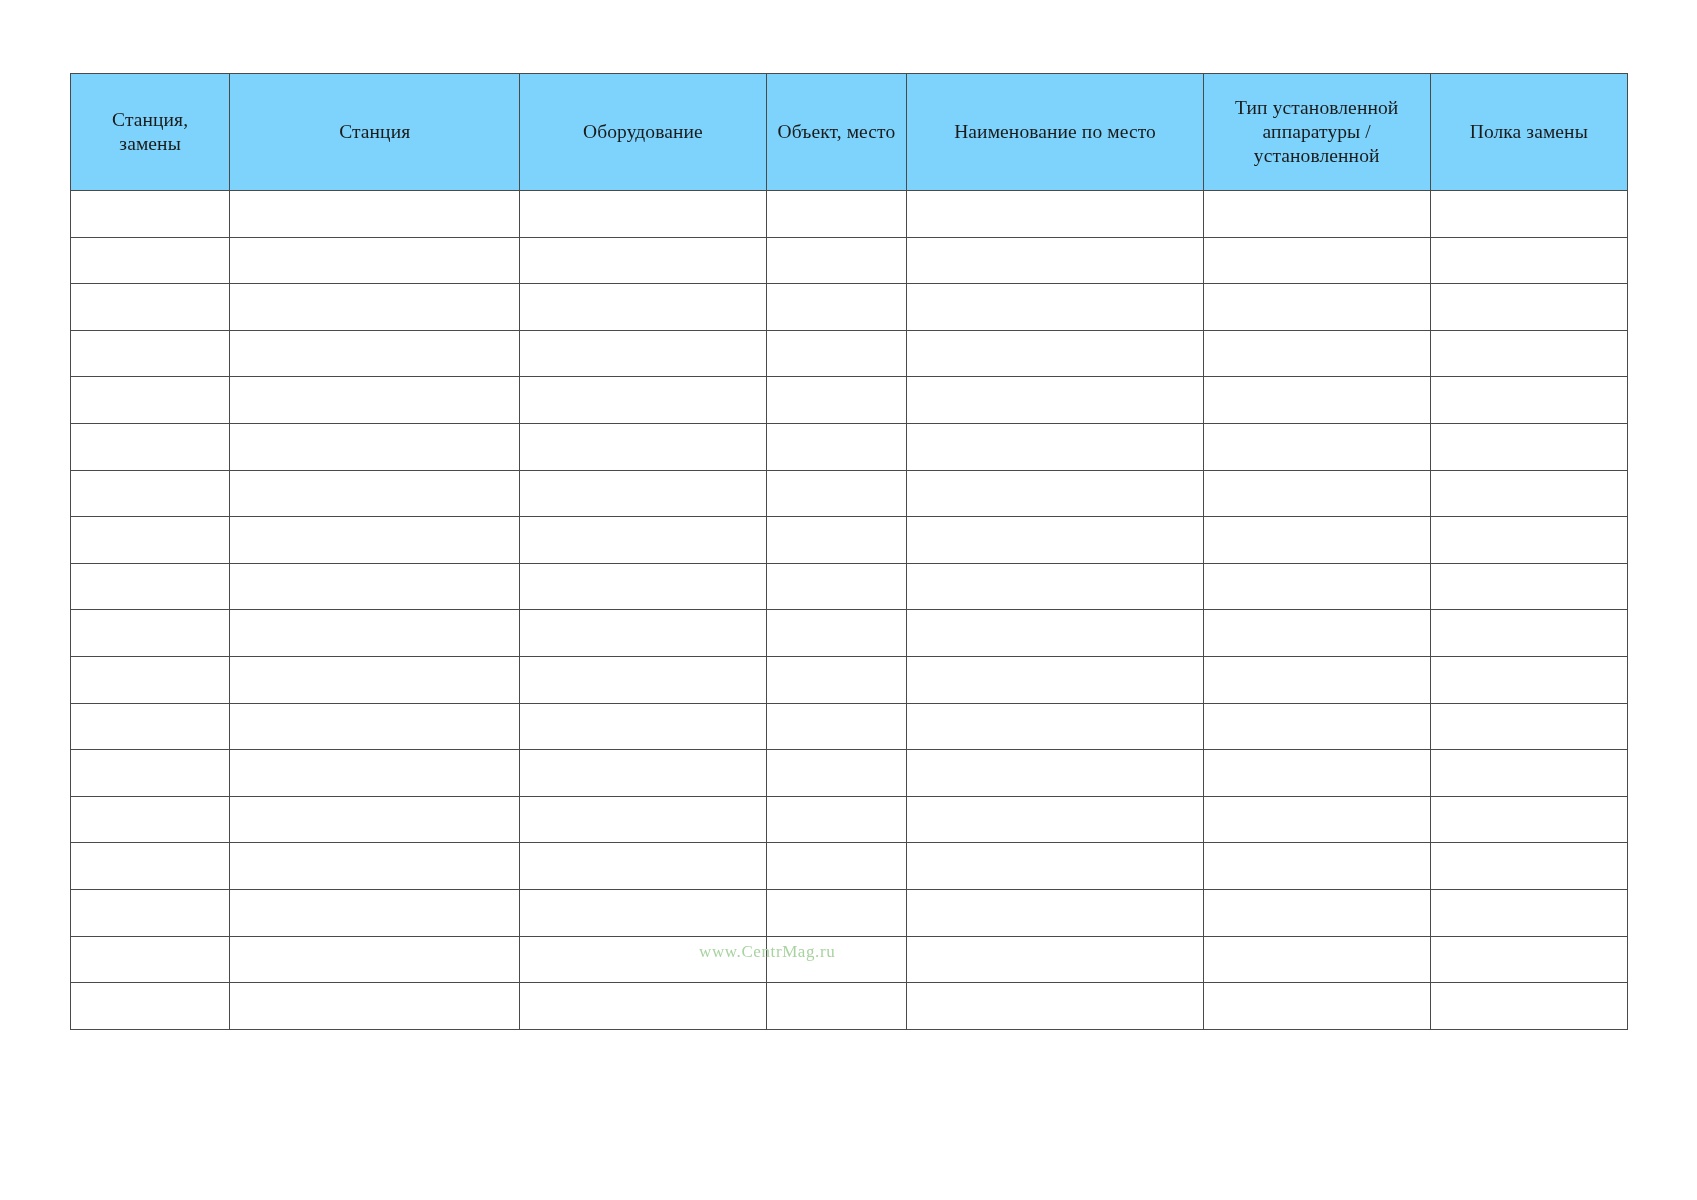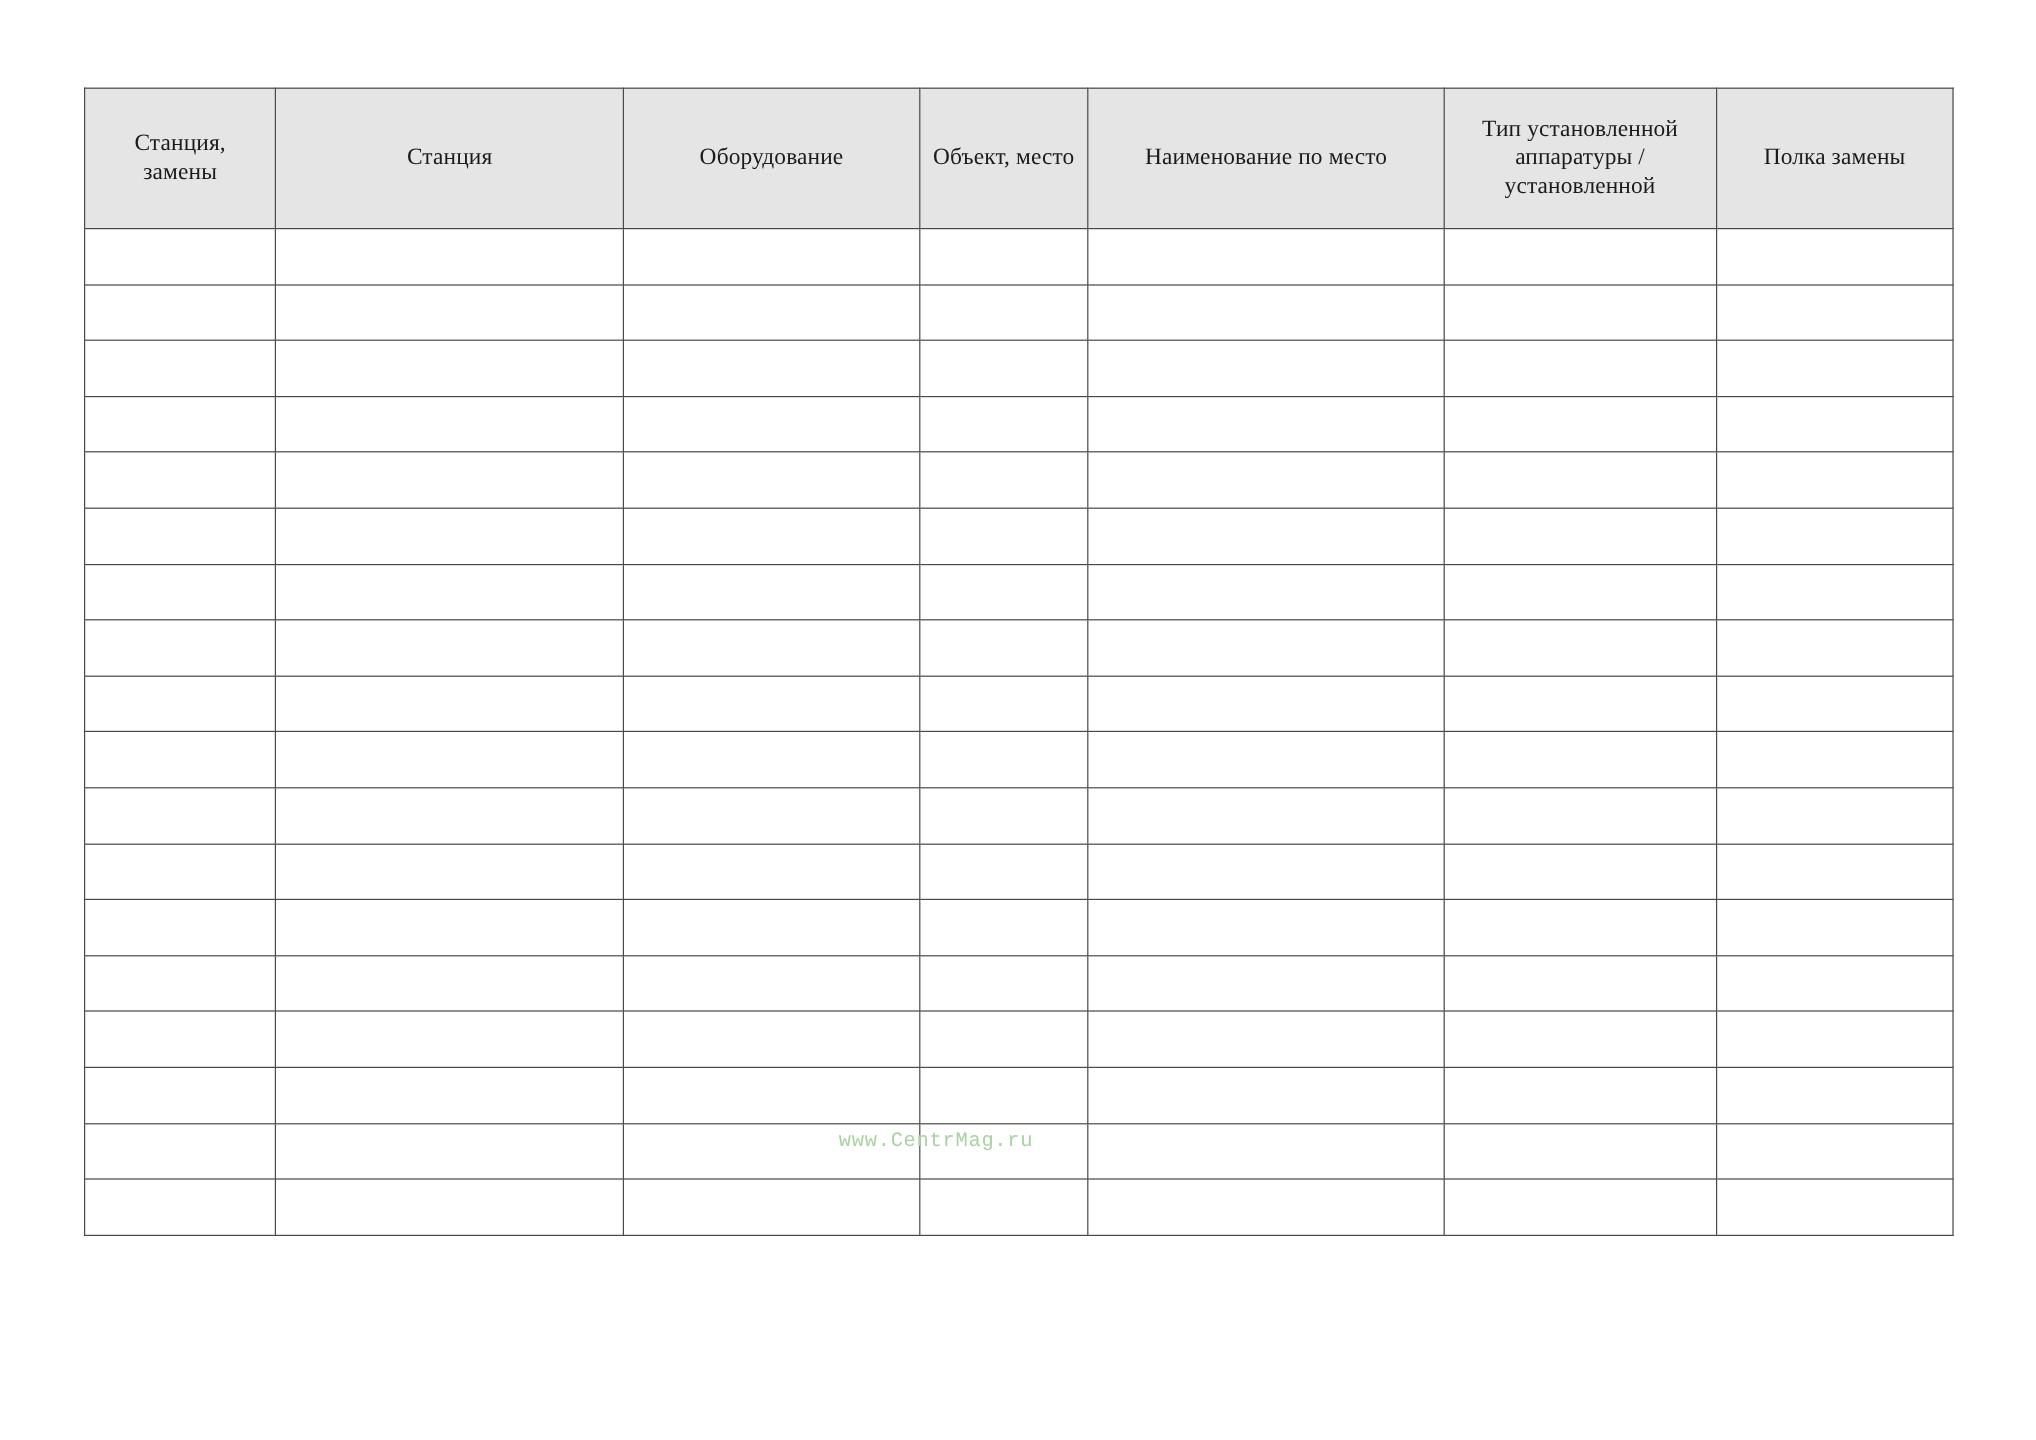--- a/index.html
+++ b/index.html
@@ -26,21 +26,21 @@
   .sheet {
     position: absolute;
     left: 70px;
     top: 73px;
     width: 1558px;
   }
   table.registry {
     border-collapse: collapse;
     table-layout: fixed;
     width: 1558px;
-    background: #e5e5e5;
+    background: #7dd3fc;
   }
   table.registry th,
   table.registry td {
     border: 1px solid #4a4a48;
     padding: 0;
     margin: 0;
   }
   table.registry thead th {
     height: 108px;
     vertical-align: middle;
@@ -63,21 +63,21 @@
   col.c-scheme    { width: 272px; }
   col.c-type      { width: 208px; }
   col.c-date      { width: 181px; }
 
   .hdr-line { display: block; }
 
   .watermark {
     position: absolute;
     left: 699px;
     top: 942px;
-    font-family: Liberation Mono, monospace;
+    font-family: Liberation Serif, serif;
     font-size: 17px;
     letter-spacing: 0.6px;
     color: #a8d3a0;
     white-space: nowrap;
     user-select: none;
   }
 </style>
 </head>
 <body>
 

